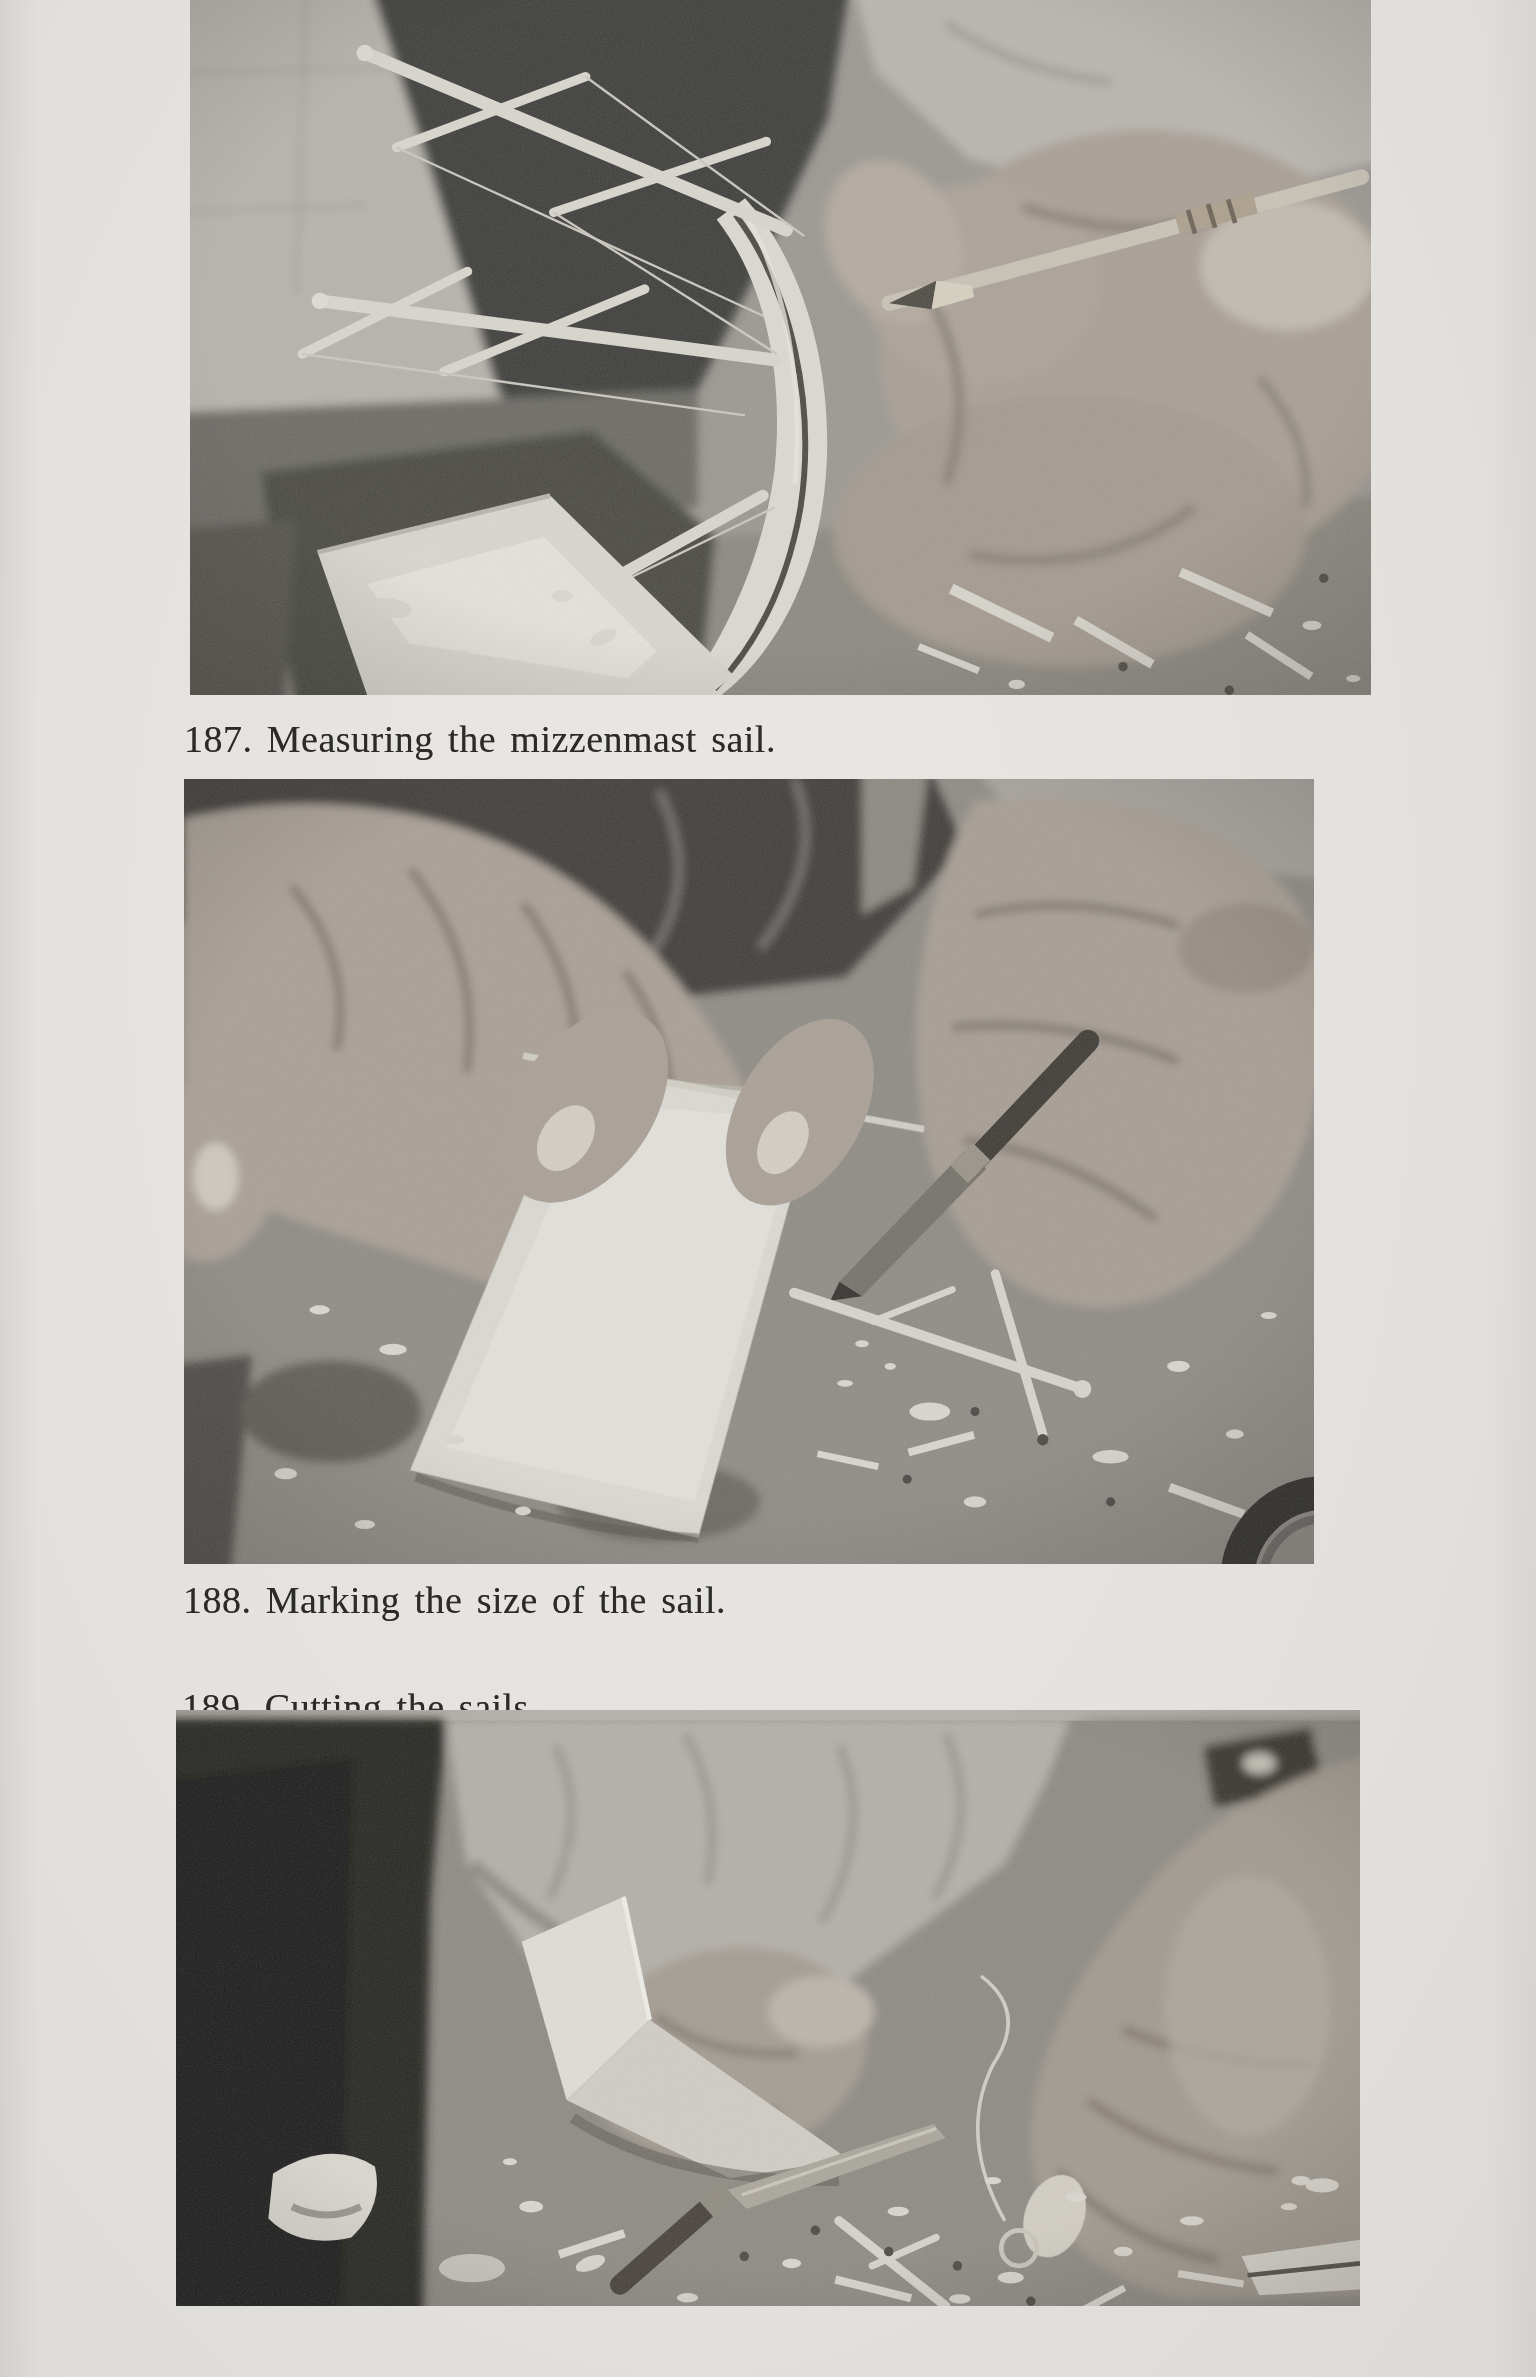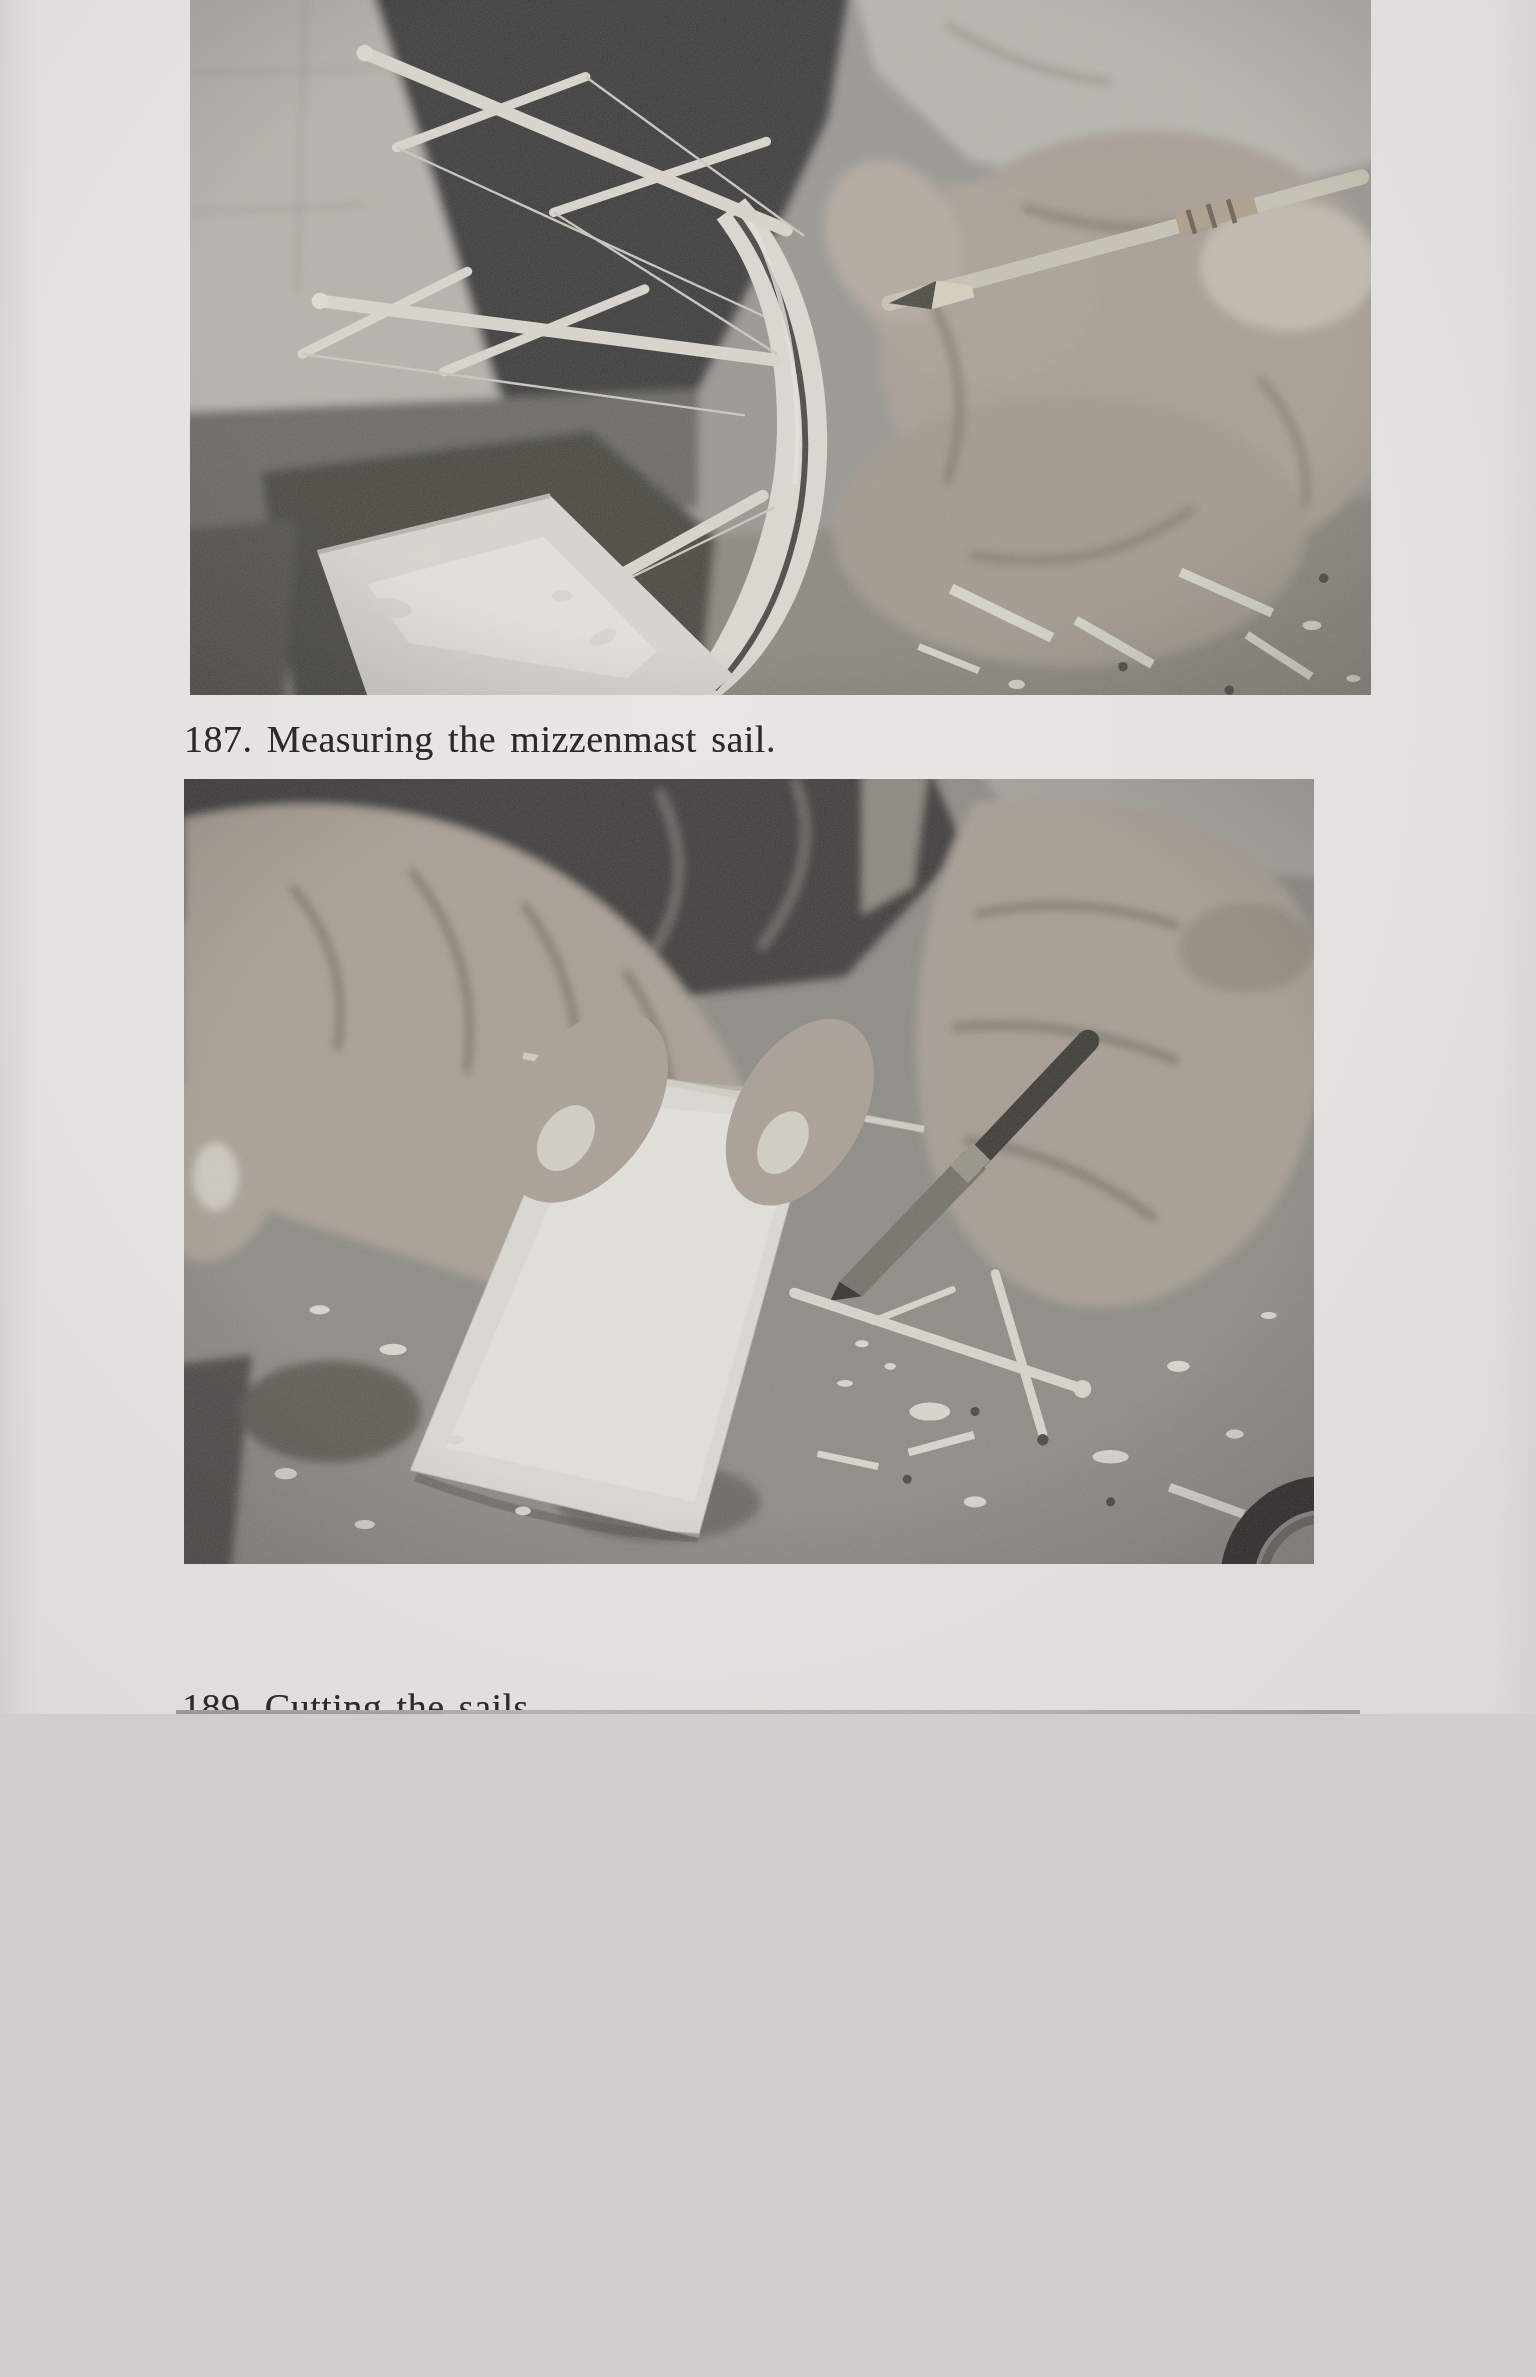--- a/index.html
+++ b/index.html
@@ -1,18 +1,18 @@
 <!DOCTYPE html>
 <html style="font-size:7.6px"><head>
 <meta charset="utf-8">
 <style>
   html,body{margin:0;padding:0;background:#cfcecb;}
   .page{
     position:relative;
-    width:1536px;height:1714px;
+    width:1536px;height:2377px;
     background:radial-gradient(ellipse at 45% 40%, #e9e7e4 0%, #e4e2df 55%, #dcdad7 100%);
     overflow:hidden;
     font-family:"Liberation Serif", serif;
   }
   .page::before{
     content:"";position:absolute;inset:0;pointer-events:none;
     background:linear-gradient(90deg, rgba(60,58,55,0.07) 0%, rgba(60,58,55,0) 2.5%, rgba(60,58,55,0) 97%, rgba(60,58,55,0.05) 100%);
   }
   .photo{position:absolute;overflow:hidden;background:#98958f;}
   .photo svg{display:block;width:100%;height:100%;}
@@ -240,20 +240,21 @@
           <circle cx="820" cy="640" r="4"></circle>
       </g>
 
       <circle cx="1010" cy="710" r="78" fill="none" stroke="#2e2d2a" stroke-width="30"></circle>
       <circle cx="1010" cy="710" r="55" fill="none" stroke="#6a6763" stroke-width="8"></circle>
       <rect x="0" y="0" width="1000" height="695" fill="url(#vig2)"></rect>
       <rect x="0" y="0" width="1000" height="695" filter="url(#grain2)" opacity="0.5"></rect>
     </svg>
   </figure>
 
+  <div class="caption caption-188">188. Marking the size of the sail.</div>
   <div class="caption caption-189">189. Cutting the sails.</div>
 
   <figure class="photo photo-189" style="margin:0;" aria-label="Hands cutting a folded white paper sail with a knife above the workbench; paper scraps and a small white hull lie nearby">
     <svg viewBox="0 0 1000 504" preserveAspectRatio="none">
       <defs>
         <filter id="soft3" x="-5%" y="-5%" width="110%" height="110%">
             <feGaussianBlur stdDeviation="4"></feGaussianBlur>
           </filter>
         <filter id="grain3" x="0" y="0" width="100%" height="100%">
           <feTurbulence type="fractalNoise" baseFrequency="0.9" numOctaves="2" stitchTiles="stitch"></feTurbulence>

